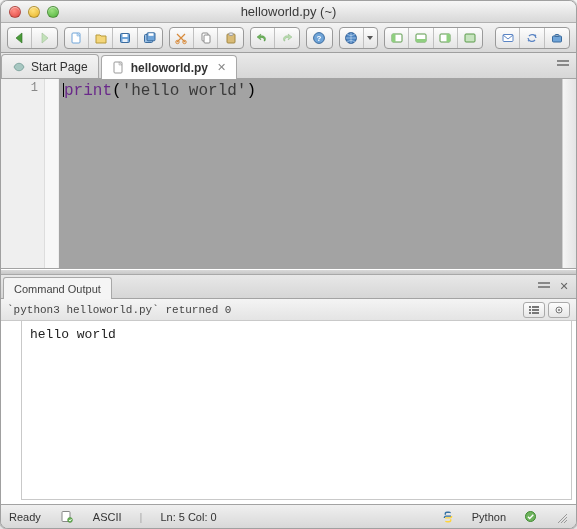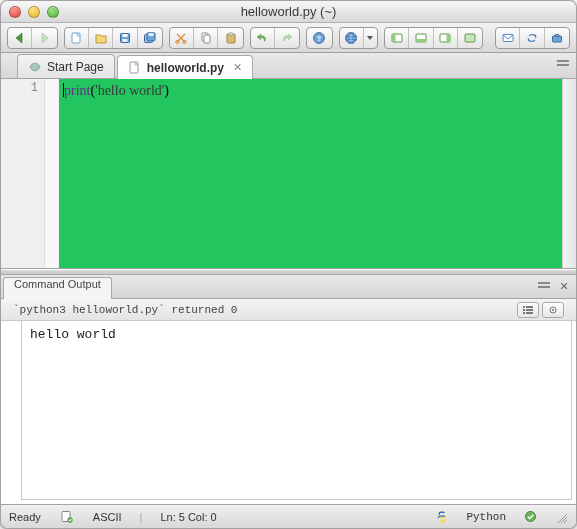--- a/index.html
+++ b/index.html
@@ -77,21 +77,21 @@
   .tb-btn svg { display: block; }
   .flex-spacer { flex: 1; }
 
   
   .editor-tabs-row {
     height: 26px;
     background: linear-gradient(#e9e9e9, #d7d7d7);
     border-bottom: 1px solid #a3a3a3;
     display: flex;
     align-items: flex-end;
-    padding-left: 16px;
+    padding-left: 0;
     position: relative;
   }
   .ed-tab {
     height: 24px;
     display: flex;
     align-items: center;
     padding: 0 10px;
     font-size: 12px;
     color: #333;
     background: linear-gradient(#f3f3f3, #e4e4e4);
@@ -137,23 +137,23 @@
     display: flex; flex-direction: column; align-items: flex-end;
     padding-right: 6px;
   }
   .folding-strip {
     width: 14px;
     background: #f7f7f7;
     border-right: 1px solid #eee;
   }
   .code {
     flex: 1;
-    background: #22c55e;
-    font-family: Liberation Serif, serif;
-    font-size: 14px;
+    background: #a3a3a3;
+    font-family: Liberation Mono, monospace;
+    font-size: 16px;
     padding: 2px 4px;
     white-space: pre;
     position: relative;
   }
   .tok-func { color: #6a2a8a; }
   .tok-str { color: #3a3a3a; }
   .cursor {
     border-left: 1px solid #000;
     display: inline-block; height: 14px;
     position: relative; top: 2px;
@@ -170,21 +170,21 @@
   }
   .bottom-tabs-row {
     height: 24px;
     background: linear-gradient(#e8e8e8,#d6d6d6);
     border-bottom: 1px solid #a3a3a3;
     display: flex; align-items: flex-end; padding-left: 2px;
     position: relative;
   }
   .btab {
     height: 22px;
-    display: flex; align-items: flex-start;
+    display: flex; align-items: center;
     padding: 0 10px;
     font-size: 11px; color: #444;
     border: 1px solid #a8a8a8;
     border-bottom: none;
     border-top-left-radius: 3px;
     border-top-right-radius: 3px;
     background: linear-gradient(#eee,#dcdcdc);
     margin-right: 2px; cursor: pointer; margin-top: 33px;
   }
   .btab.active { background: #f5f5f5; position: relative; top: 1px; }
@@ -198,21 +198,21 @@
   .bottom-panel {
     flex: 1;
     display: flex; flex-direction: column;
     background: #fff;
   }
   .bp-header {
     height: 22px;
     background: linear-gradient(#f4f4f4,#e4e4e4);
     border-bottom: 1px solid #c9c9c9;
     display: flex; align-items: center; justify-content: space-between;
-    padding: 0 12px;
+    padding: 0 6px;
     font-family: "Courier New", monospace;
     font-size: 11px; color: #444;
   }
   .bp-header-right { display: flex; gap: 3px; }
   .bp-seg {
     width: 22px; height: 16px;
     border: 1px solid #aaa;
     border-radius: 3px;
     background: linear-gradient(#fdfdfd,#e7e7e7);
     display: flex; align-items: center; justify-content: center;
@@ -235,21 +235,21 @@
   .statusbar {
     height: 24px;
     background: linear-gradient(#f0f0f0,#d8d8d8);
     border-top: 1px solid #a3a3a3;
     display: flex; align-items: center;
     padding: 0 8px;
     font-size: 11px; color: #333;
     gap: 18px;
   }
   .sb-sep { color: #aaa; }
-  .sb-right { margin-left: auto; display: flex; align-items: center; gap: 16px; font-family: Liberation Mono, monospace; }
+  .sb-right { margin-left: auto; display: flex; align-items: center; gap: 16px; }
   .sb-ic { width: 16px; height: 14px; display: flex; align-items: center; justify-content: center; }
   .drag-handle {
     width: 14px; height: 14px;
   }
   .bold { font-weight: bold; }
 </style>
 </head>
 <body>
 
 <div class="window">

